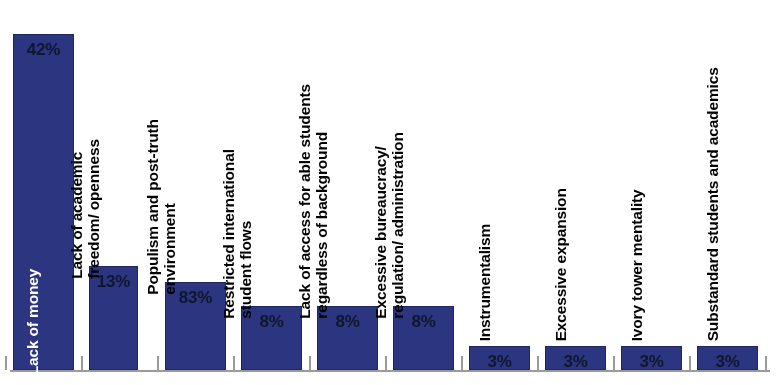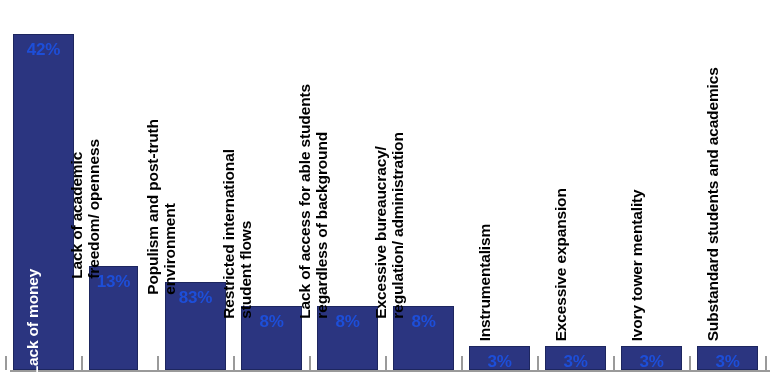--- a/index.html
+++ b/index.html
@@ -50,21 +50,21 @@
     width: 100%;
     background: #2b3580;
     border: 1px solid #1d265f;
     box-sizing: border-box;
   }
   .bar-value {
     position: absolute;
     left: 0;
     width: 100%;
     text-align: center;
-    color: #1d4ed8;
+    color: #0f172a;
     font-weight: bold;
     font-size: 17px;
     letter-spacing: -0.2px;
     line-height: 1;
   }
   
   .cat-label {
     position: absolute;
     transform-origin: left bottom;
     transform: rotate(-90deg);

